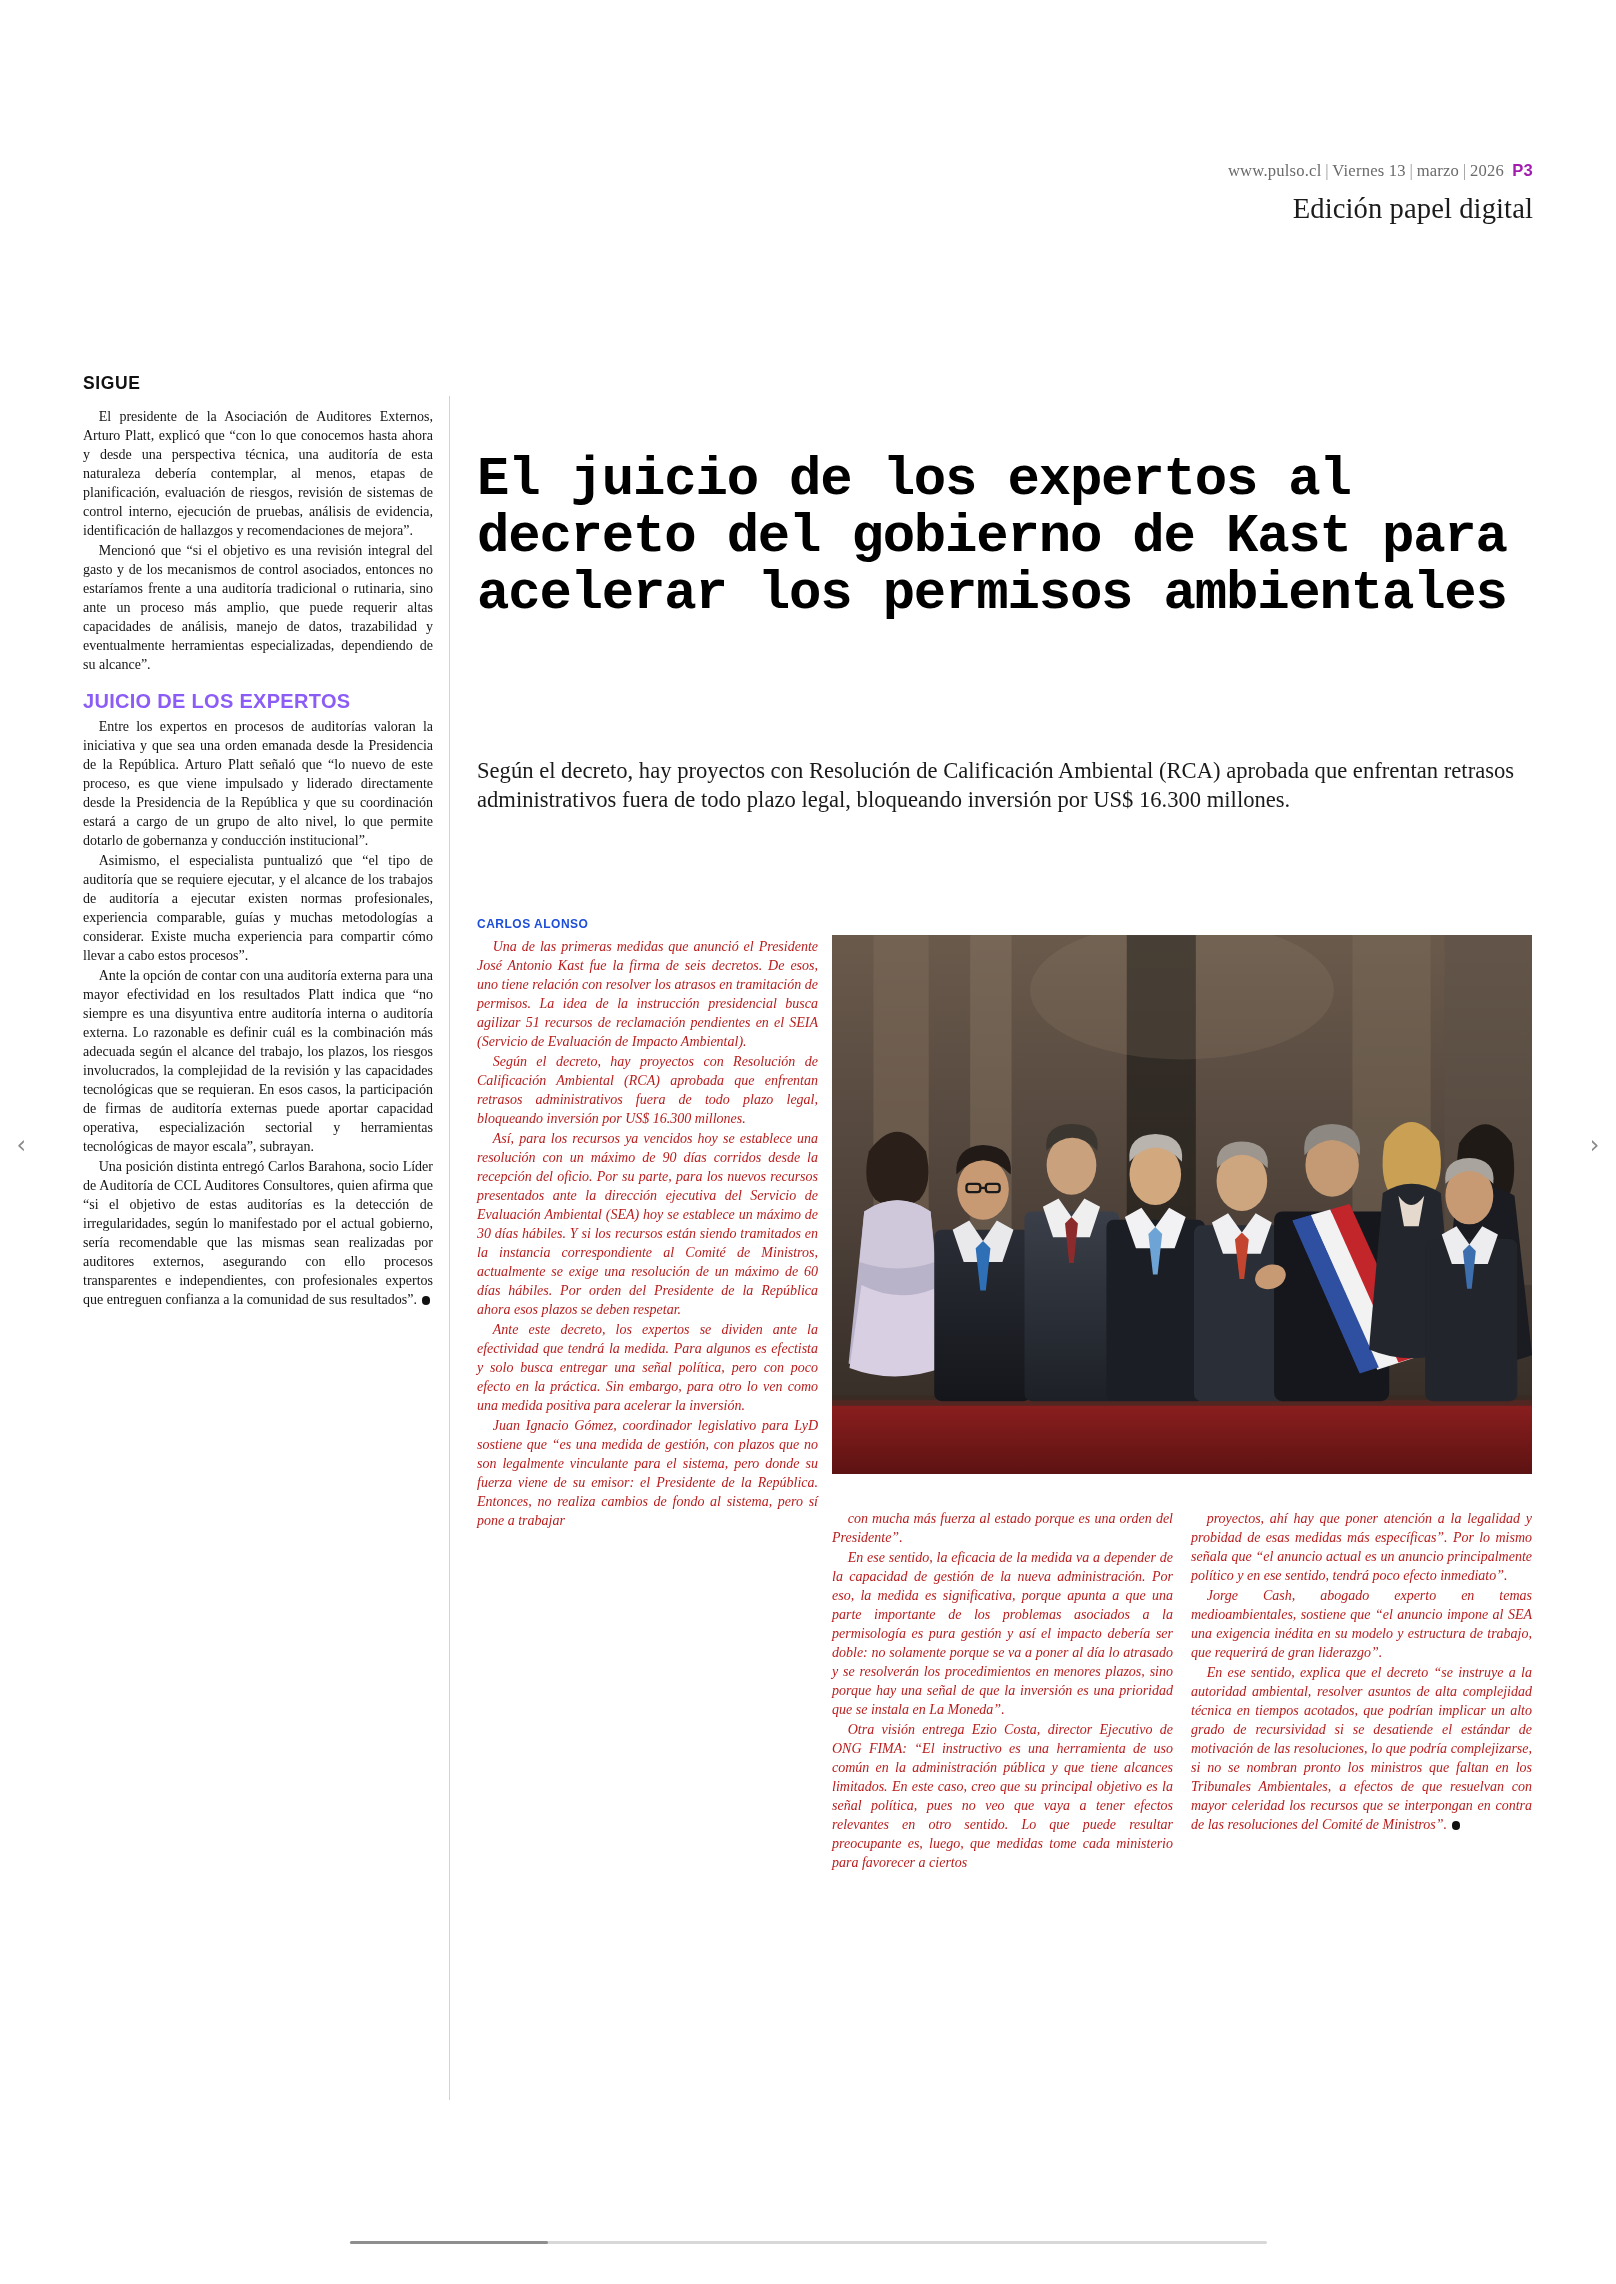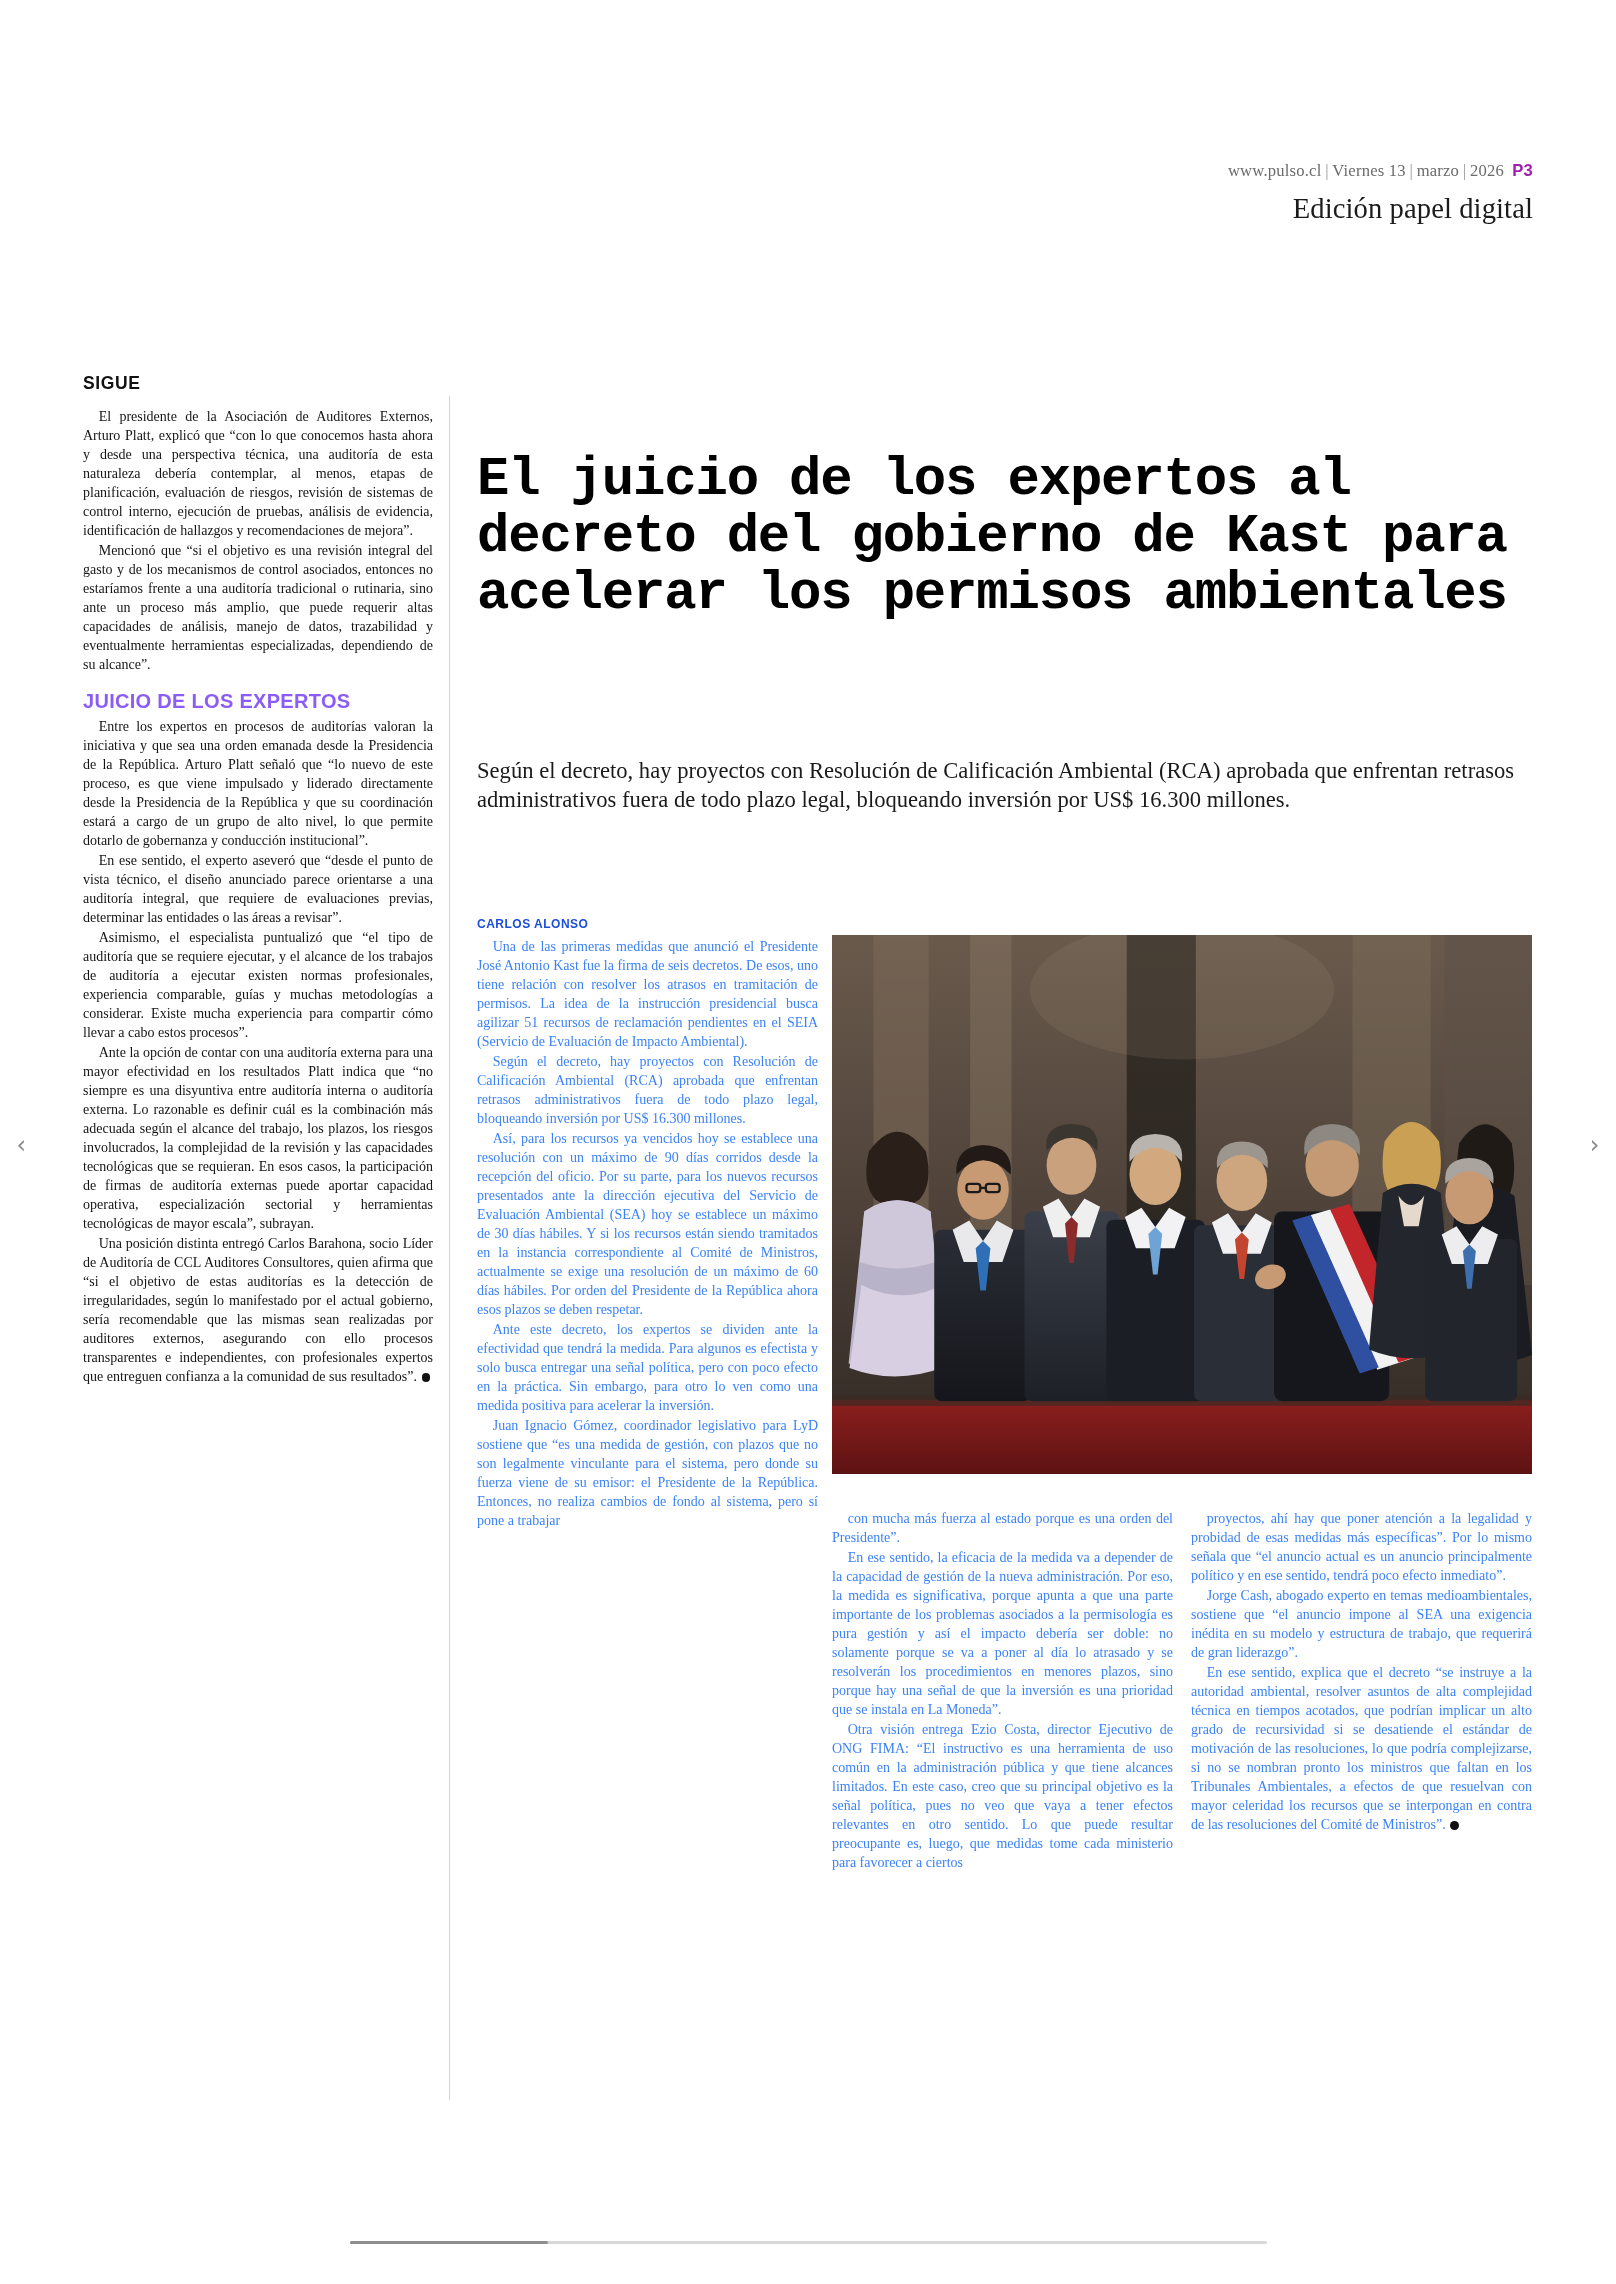--- a/index.html
+++ b/index.html
@@ -150,22 +150,23 @@
     position: absolute;
     width: 341px;
   }
   .col p {
     font-family: "Liberation Serif", serif;
     font-size: 14px;
     line-height: 19px;
     text-align: justify;
     text-indent: 15.7px;
     margin: 0 0 0.9px 0;
-    color: #3b82f6;
+    color: #b91c1c;
     hyphens: auto;
+    font-style: italic;
   }
   #col1 { left: 477px; top: 937px; width: 341px; }
   #colB { left: 832px; top: 1509px; width: 341px; }
   #colC { left: 1191px; top: 1509px; width: 341px; }
 
   .endmark {
     display: inline-block;
     width: 8.8px; height: 8.8px;
     border-radius: 50%;
     background: #111111;
@@ -220,21 +221,20 @@
   <div class="nav-arrow right">›</div>
 
   <div class="vrule"></div>
 
   <div class="left-col">
     <div class="kicker-sigue">SIGUE</div>
     <p class="body-p">El presidente de la Asociación de Auditores Externos, Arturo Platt, explicó que “con lo que conocemos hasta ahora y desde una perspectiva técnica, una auditoría de esta naturaleza debería contemplar, al menos, etapas de planificación, evaluación de riesgos, revisión de sistemas de control interno, ejecución de pruebas, análisis de evidencia, identificación de hallazgos y recomendaciones de mejora”.</p>
     <p class="body-p">Mencionó que “si el objetivo es una revisión integral del gasto y de los mecanismos de control asociados, entonces no estaríamos frente a una auditoría tradicional o rutinaria, sino ante un proceso más amplio, que puede requerir altas capacidades de análisis, manejo de datos, trazabilidad y eventualmente herramientas especializadas, dependiendo de su alcance”.</p>
     <div class="kicker-red">JUICIO DE LOS EXPERTOS</div>
     <p class="body-p">Entre los expertos en procesos de auditorías valoran la iniciativa y que sea una orden emanada desde la Presidencia de la República. Arturo Platt señaló que “lo nuevo de este proceso, es que viene impulsado y liderado directamente desde la Presidencia de la República y que su coordinación estará a cargo de un grupo de alto nivel, lo que permite dotarlo de gobernanza y conducción institucional”.</p>
-    <p class="body-p">En ese sentido, el experto aseveró que “desde el punto de vista técnico, el diseño anunciado parece orientarse a una auditoría integral, que requiere de evaluaciones previas, determinar las entidades o las áreas a revisar”.</p>
     <p class="body-p">Asimismo, el especialista puntualizó que “el tipo de auditoría que se requiere ejecutar, y el alcance de los trabajos de auditoría a ejecutar existen normas profesionales, experiencia comparable, guías y muchas metodologías a considerar. Existe mucha experiencia para compartir cómo llevar a cabo estos procesos”.</p>
     <p class="body-p">Ante la opción de contar con una auditoría externa para una mayor efectividad en los resultados Platt indica que “no siempre es una disyuntiva entre auditoría interna o auditoría externa. Lo razonable es definir cuál es la combinación más adecuada según el alcance del trabajo, los plazos, los riesgos involucrados, la complejidad de la revisión y las capacidades tecnológicas que se requieran. En esos casos, la participación de firmas de auditoría externas puede aportar capacidad operativa, especialización sectorial y herramientas tecnológicas de mayor escala”, subrayan.</p>
     <p class="body-p"><span>Una posición distinta entregó Carlos Barahona, socio Líder de Auditoría de CCL Auditores Consultores, quien afirma que “si el objetivo de estas auditorías es la detección de irregularidades, según lo manifestado por el actual gobierno, sería recomendable que las mismas sean realizadas por auditores externos, asegurando con ello procesos transparentes e independientes, con profesionales expertos que entreguen confianza a la comunidad de sus resultados”.</span><span class="endmark"></span></p>
   </div>
 
   <h1 class="headline">El juicio de los expertos al decreto del gobierno de Kast para acelerar los permisos ambientales</h1>
   <div class="standfirst">Según el decreto, hay proyectos con Resolución de Calificación Ambiental (RCA) aprobada que enfrentan retrasos administrativos fuera de todo plazo legal, bloqueando inversión por US$ 16.300 millones.</div>
   <div class="byline">CARLOS ALONSO</div>
 
   <div class="photo">

